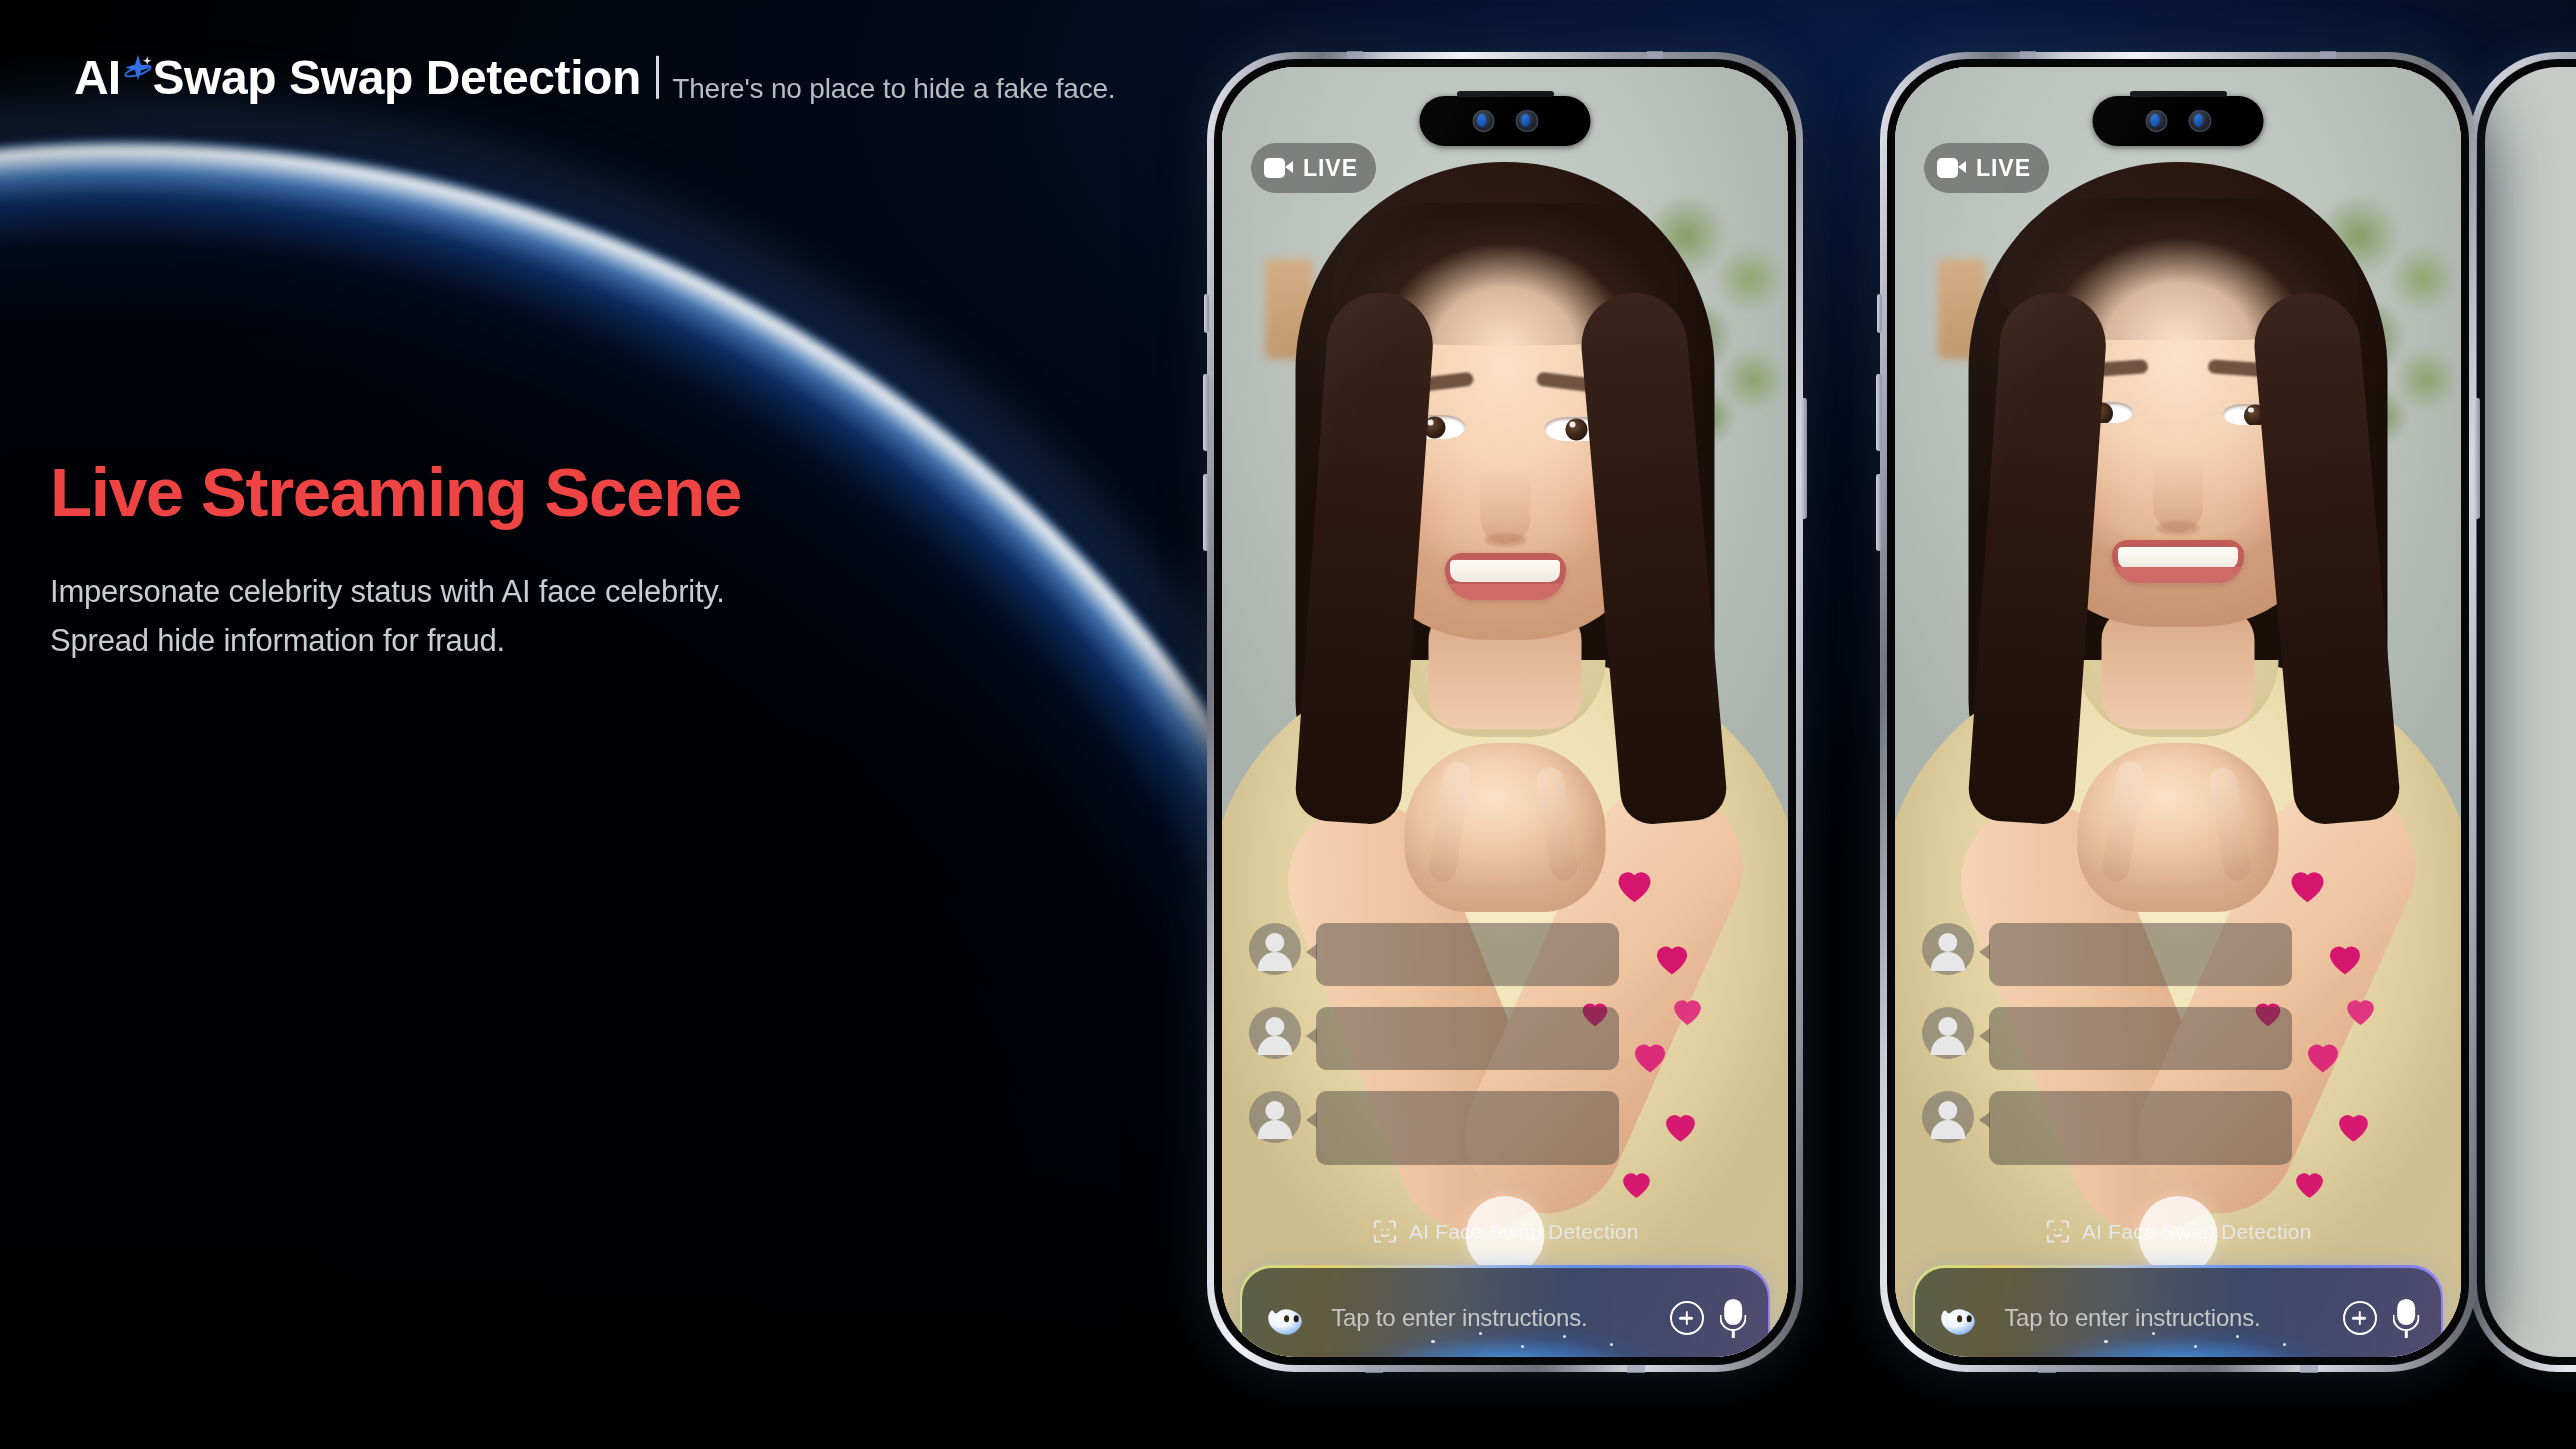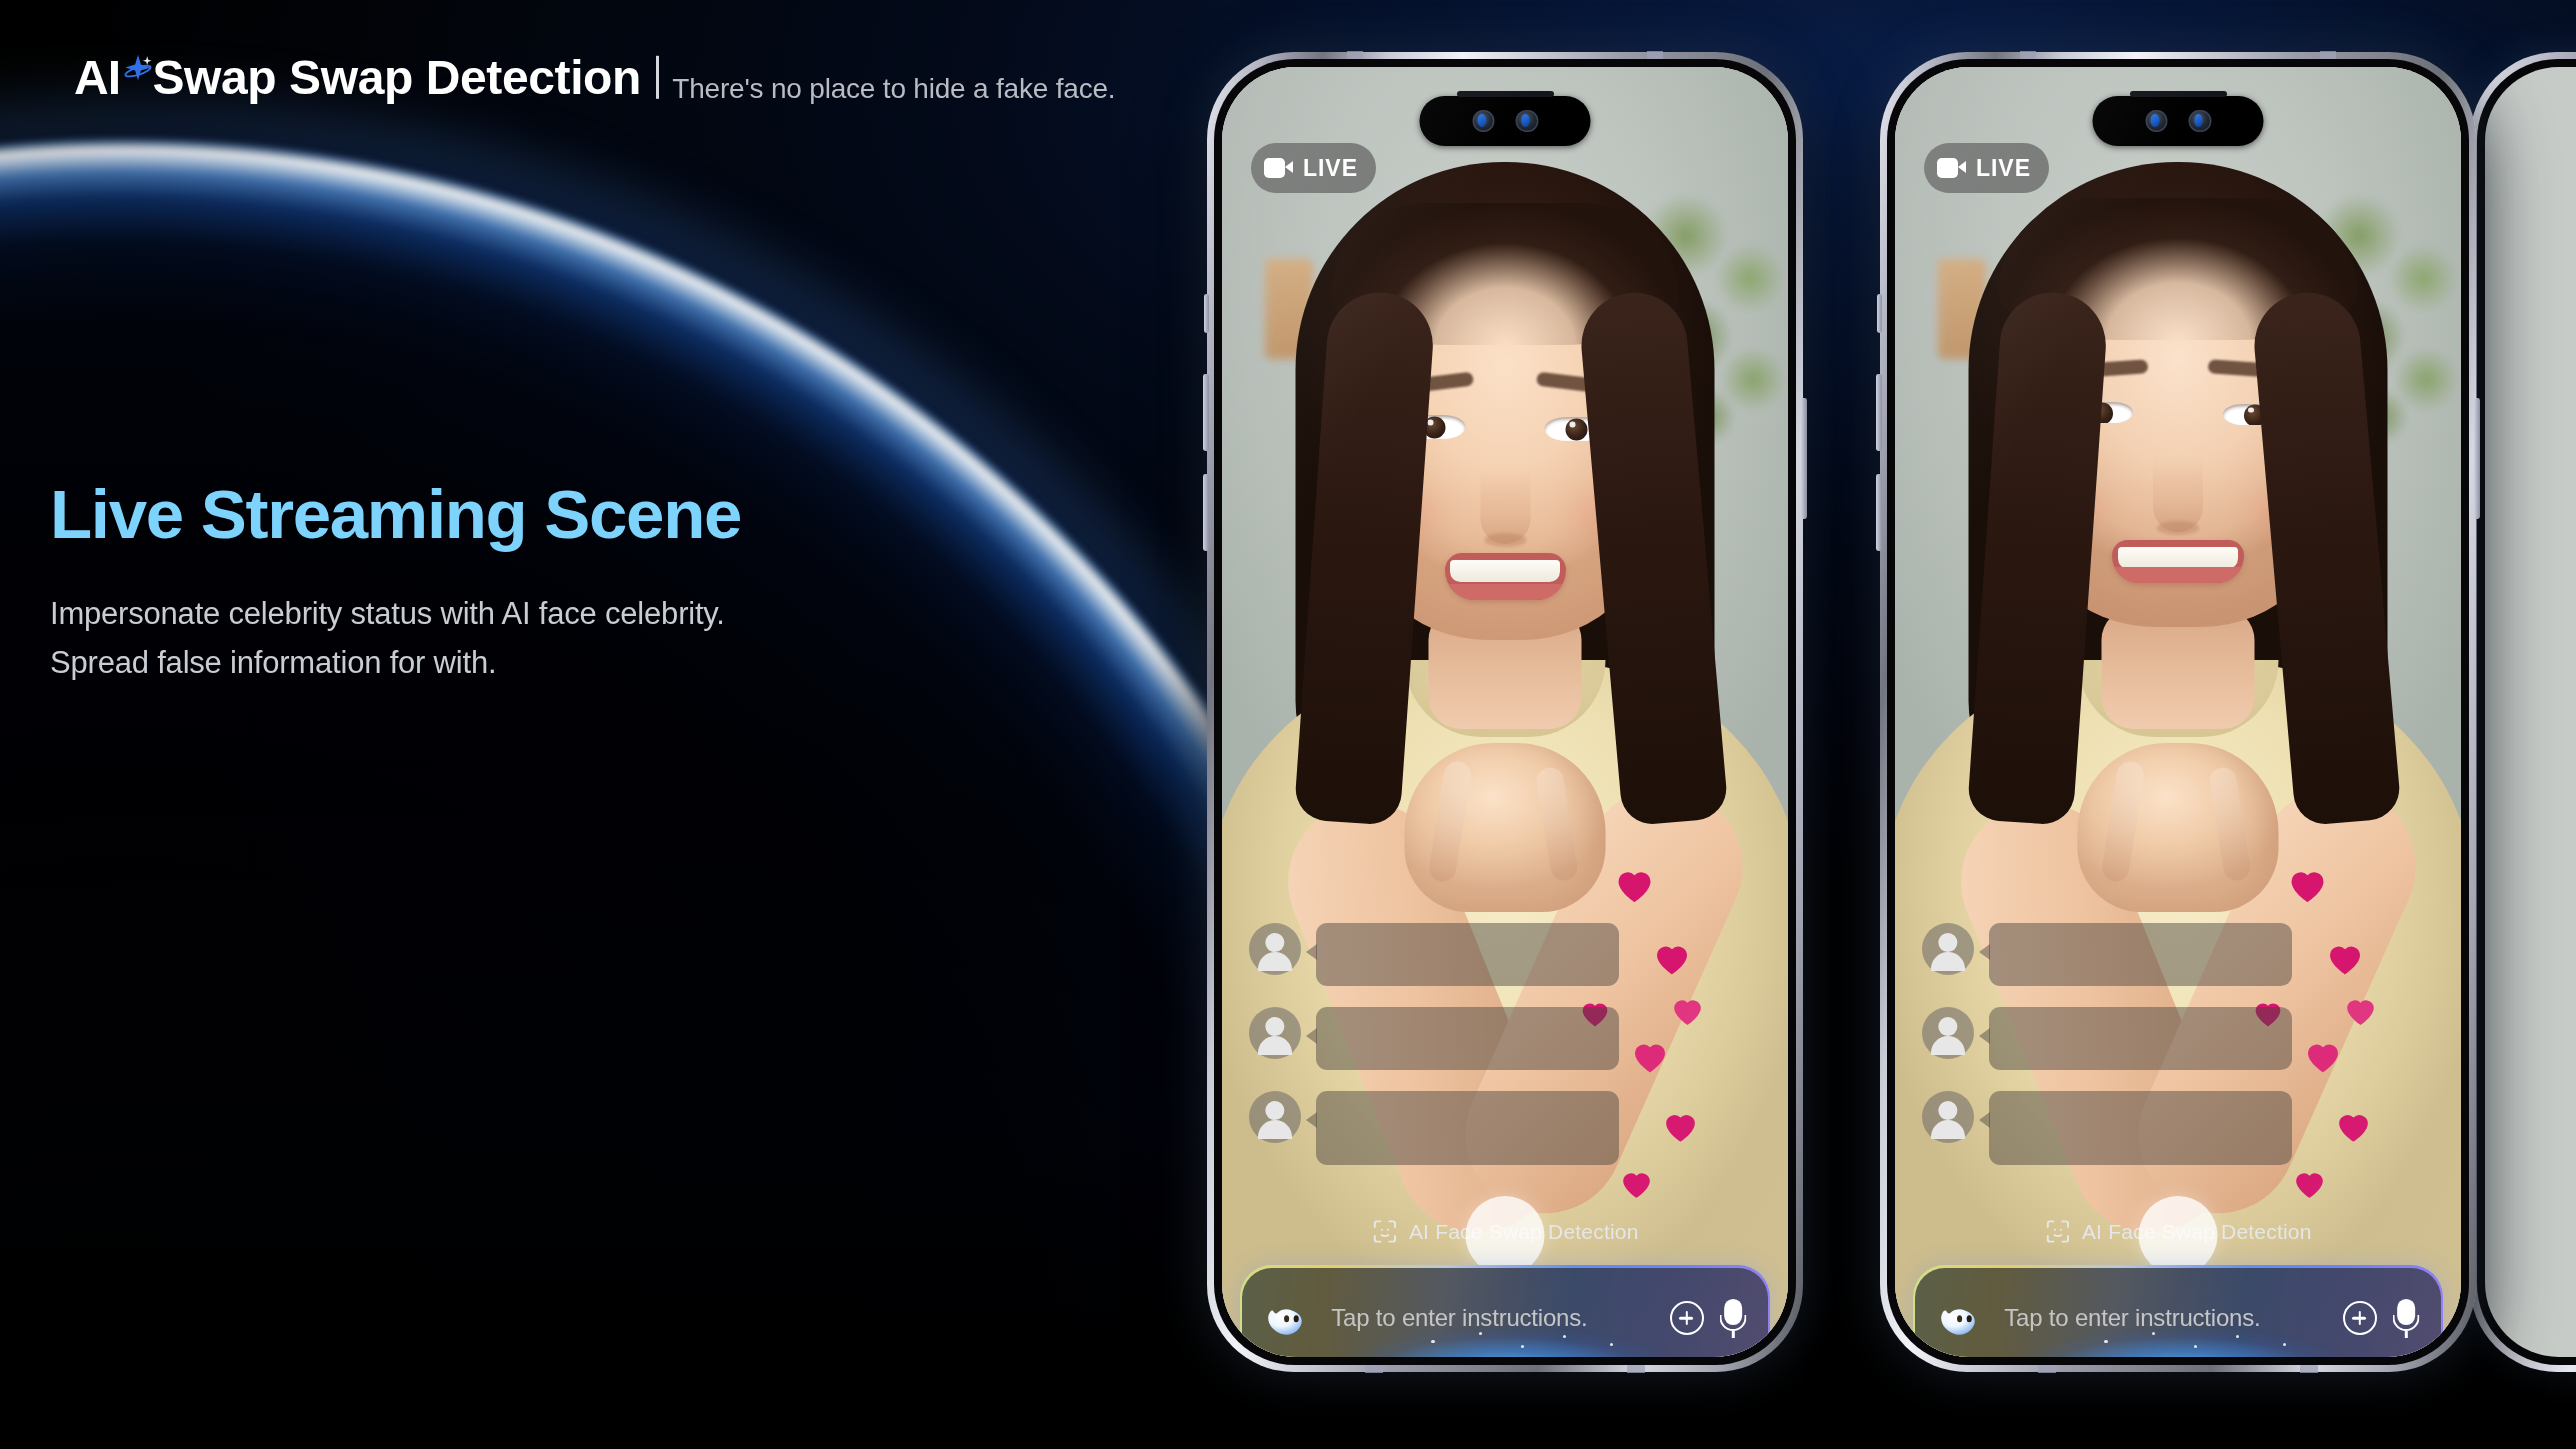--- a/index.html
+++ b/index.html
@@ -59,21 +59,21 @@
   #header { position:absolute; left:74px; top:50px; display:flex; align-items:flex-end; gap:0; z-index:40; }
   .brand { font-size:48px; font-weight:700; color:#fff; letter-spacing:-0.4px; white-space:nowrap; display:flex; align-items:baseline; }
   .brand .ai { letter-spacing:-0.8px; }
   .spark { display:inline-block; width:32px; height:32px; position:relative; transform:translateY(-9.7px); margin:0 -1.6px 0 1.6px; }
   .spark svg { position:absolute; left:0; top:0; }
   .brand-divider { display:inline-block; width:2.4px; height:43px; background:#d6d8dc; margin:0 13.7px 0 15.3px; transform:translateY(4.8px); }
   .tagline { font-size:28px; color:#b9bcc2; font-weight:400; white-space:nowrap; letter-spacing:-0.2px; }
 
   
   #hero { position:absolute; left:50px; top:457px; z-index:40; }
-  #hero h1 { font-size:69px; line-height:1.05; font-weight:700; color:#7dd3fc; letter-spacing:-1.3px; white-space:nowrap;margin-top:22px; }
+  #hero h1 { font-size:69px; line-height:1.05; font-weight:700; color:#ef4444; letter-spacing:-1.3px; white-space:nowrap; }
   #hero .sub { margin-top:39px; font-size:31px; line-height:1.58; color:#c8ccd3; font-weight:400; letter-spacing:-0.2px; }
   #hero .sub div { white-space:nowrap; }
 
   
   .phone {
     position:absolute; top:52px; width:596px; height:1320px; z-index:30;
     border-radius:87px;
     background:linear-gradient(100deg,#e9eaf1 0%,#aeb0be 7%,#72747f 14%,#c9cbd6 22%,#f2f3f8 31%,#9b9dab 50%,#6e7078 68%,#d6d8e2 80%,#a3a5b2 90%,#56585f 100%);
     padding:7.2px;
     box-shadow:0 0 52px rgba(120,160,220,.17), 0 27px 72px rgba(0,0,0,.85);
@@ -333,21 +333,21 @@
       <span>Swap Swap Detection</span>
       <span class="brand-divider"></span>
     </div>
     <div class="tagline">There's no place to hide a fake face.</div>
   </div>
 
   <div id="hero">
     <h1>Live Streaming Scene</h1>
     <div class="sub">
       <div>Impersonate celebrity status with AI face celebrity.</div>
-      <div>Spread false information for with.</div>
+      <div>Spread hide information for fraud.</div>
     </div>
   </div>
 
   <div id="phone-edge">
     <span class="btn-side volup"></span>
     <span class="btn-side voldn"></span>
     <div class="phone-inner">
       <div class="screen"></div>
     </div>
   </div>

